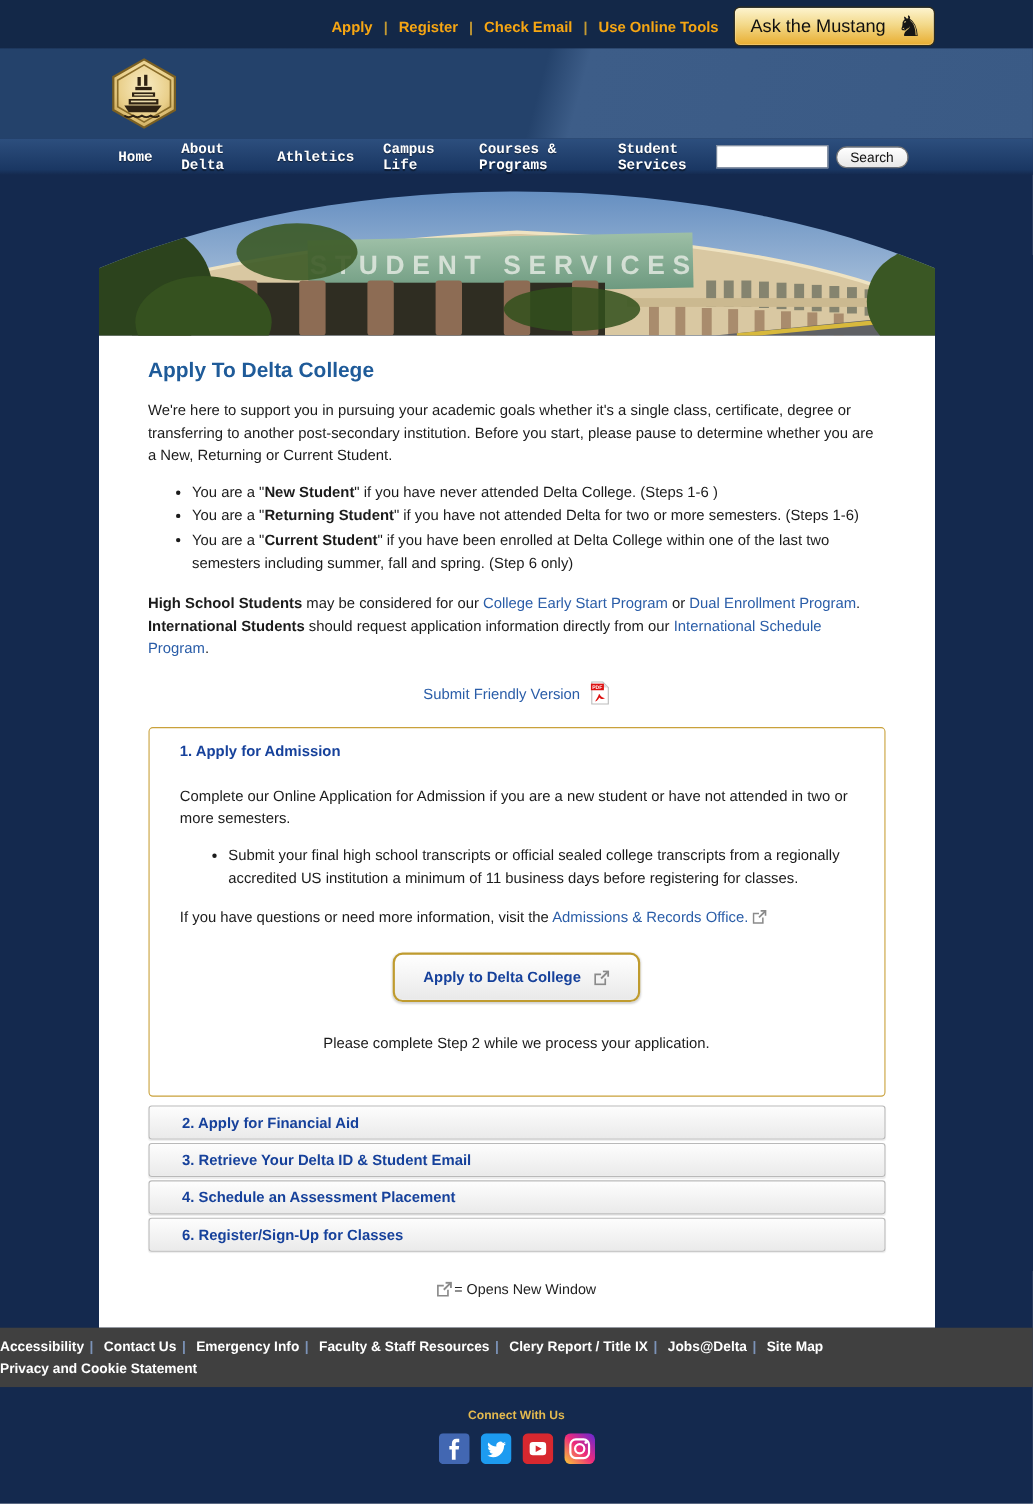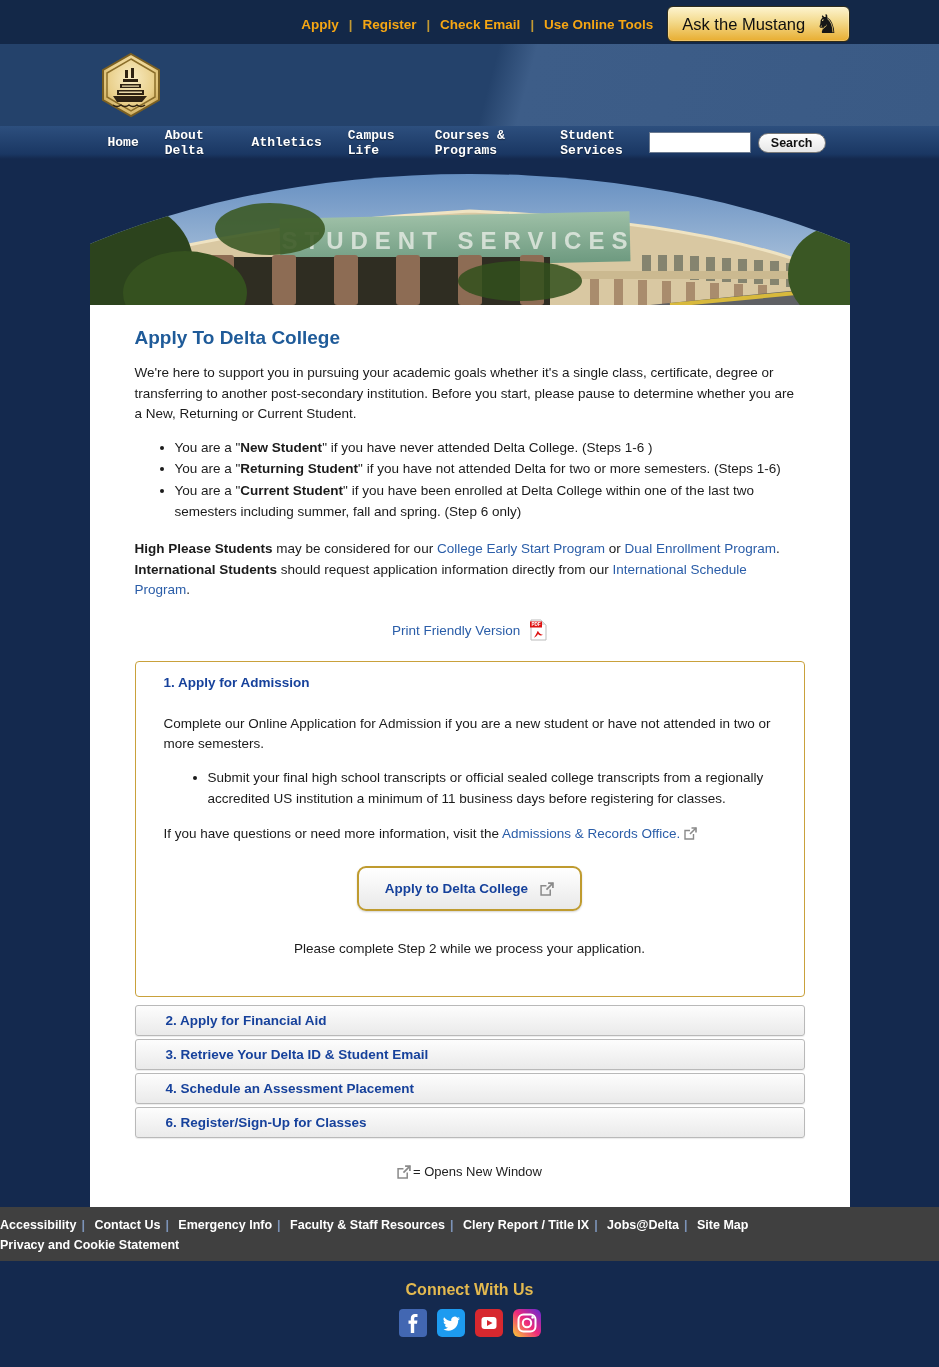--- a/index.html
+++ b/index.html
@@ -40,21 +40,21 @@
   
   .nav{height:33px;background:linear-gradient(180deg,#2d4f7e 0%,#1a3763 85%,#14294e 100%);}
   .nav .wrap{display:flex;align-items:center;height:33px;}
   .nav a{color:#fff;font-weight:bold;font-size:13px;text-decoration:none;margin-left:26px;
          text-shadow:0 1px 1px rgba(0,0,0,.5);cursor:pointer;font-family:Liberation Mono, monospace;}
   .nav a:first-child{margin-left:18px;}
   .searchbox{margin-left:auto;display:flex;align-items:center;gap:7px;margin-right:24px;}
   .searchbox input{width:92px;height:19px;border:1px solid #6b7a90;background:#fff;outline:none;font-size:12px;padding:0 4px;}
   .searchbox button{
     background:linear-gradient(#ffffff,#e7e7e7);border:1px solid #777;border-radius:10px;
-    padding:2px 12px;font-size:12.5px;color:#111;cursor:pointer;font-weight:bold;
+    padding:2px 12px;font-size:12.5px;color:#111;cursor:pointer;
   }
 
   
   .hero{height:146px;background:#14294e;}
 
   
   .main{background:#fff;min-height:822px;box-sizing:border-box;padding:22px 45px 28px;}
   .main h1{margin:0 0 14px;font-size:19px;color:#1f5b99;}
   .main p{margin:0 0 13px;font-size:13.5px;line-height:1.52;color:#1b1b1b;}
   ul.blts{margin:0 0 16px 24px;padding-left:16px;}
@@ -90,21 +90,21 @@
     box-shadow:0 1px 1px rgba(0,0,0,.08);
   }
   .legend{text-align:center;margin-top:26px;font-size:13px;color:#222;}
   .legend svg{vertical-align:-3px;margin-right:2px;}
   .ext{vertical-align:-2px;margin-left:4px;}
 
   
   .footbar{background:#404040;color:#fff;text-align:left;padding:7px 0 6px;line-height:1.3;}
   .footbar a{color:#fff;font-weight:bold;font-size:12.5px;text-decoration:none;cursor:pointer;}
   .footbar .sep{color:#7c93b8;font-weight:bold;font-size:12.5px;margin:0 5px;}
-  .connect{color:#e3b94f;font-weight:bold;font-size:16px;text-align:center;margin-top:20px;}
+  .connect{color:#e3b94f;font-weight:bold;font-size:11px;text-align:center;margin-top:20px;}
   .social{display:flex;justify-content:center;gap:10px;margin-top:10px;}
   .social a{display:block;width:28px;height:28px;cursor:pointer;}
 </style>
 </head>
 <body>
 
 <div class="topbar">
   <div class="wrap">
     <div class="toplinks">
       <a>Apply</a>
@@ -241,28 +241,28 @@
 
   <p>We're here to support you in pursuing your academic goals whether it's a single class, certificate, degree or transferring to another post-secondary institution. Before you start, please pause to determine whether you are a New, Returning or Current Student.</p>
 
   <ul class="blts">
     <li><span>You are a "</span><b>New Student</b><span>" if you have never attended Delta College. (Steps 1-6 )</span></li>
     <li><span>You are a "</span><b>Returning Student</b><span>" if you have not attended Delta for two or more semesters. (Steps 1-6)</span></li>
     <li><span>You are a "</span><b>Current Student</b><span>" if you have been enrolled at Delta College within one of the last two semesters including summer, fall and spring. (Step 6 only)</span></li>
   </ul>
 
   <p class="tight">
-    <b>High Please Students</b><span> may be considered for our </span><a class="lnk">College Early Start Program</a><span> or </span><a class="lnk">Dual Enrollment Program</a><span>.</span>
+    <b>High School Students</b><span> may be considered for our </span><a class="lnk">College Early Start Program</a><span> or </span><a class="lnk">Dual Enrollment Program</a><span>.</span>
   </p>
   <p class="tight">
     <b>International Students</b><span> should request application information directly from our </span><a class="lnk">International Schedule Program</a><span>.</span>
   </p>
 
   <div class="print-row">
-    <a>Print Friendly Version</a>
+    <a>Submit Friendly Version</a>
     <svg class="pdf" width="17" height="22" viewBox="0 0 17 22" aria-hidden="true">
       <path d="M1 1h10l5 5v15H1z" fill="#fff" stroke="#bbb"></path>
       <path d="M11 1l5 5h-5z" fill="#ddd"></path>
       <rect x="0" y="2.5" width="12" height="6" fill="#d11"></rect>
       <text x="6" y="7.3" font-size="4.6" fill="#fff" text-anchor="middle" font-weight="bold" font-family="Liberation Sans, sans-serif">PDF</text>
       <path d="M8 12c1 2.2 3 3.8 5 3.8-2 1-3.8 .8-5-.8-1 1.8-2.2 3-4 3.8 1.2-1.8 2.2-3.6 3-5.2 .2-.8 .4-1.6 1-1.6z" fill="#d11"></path>
     </svg>
   </div>
 
   <div class="panel">

